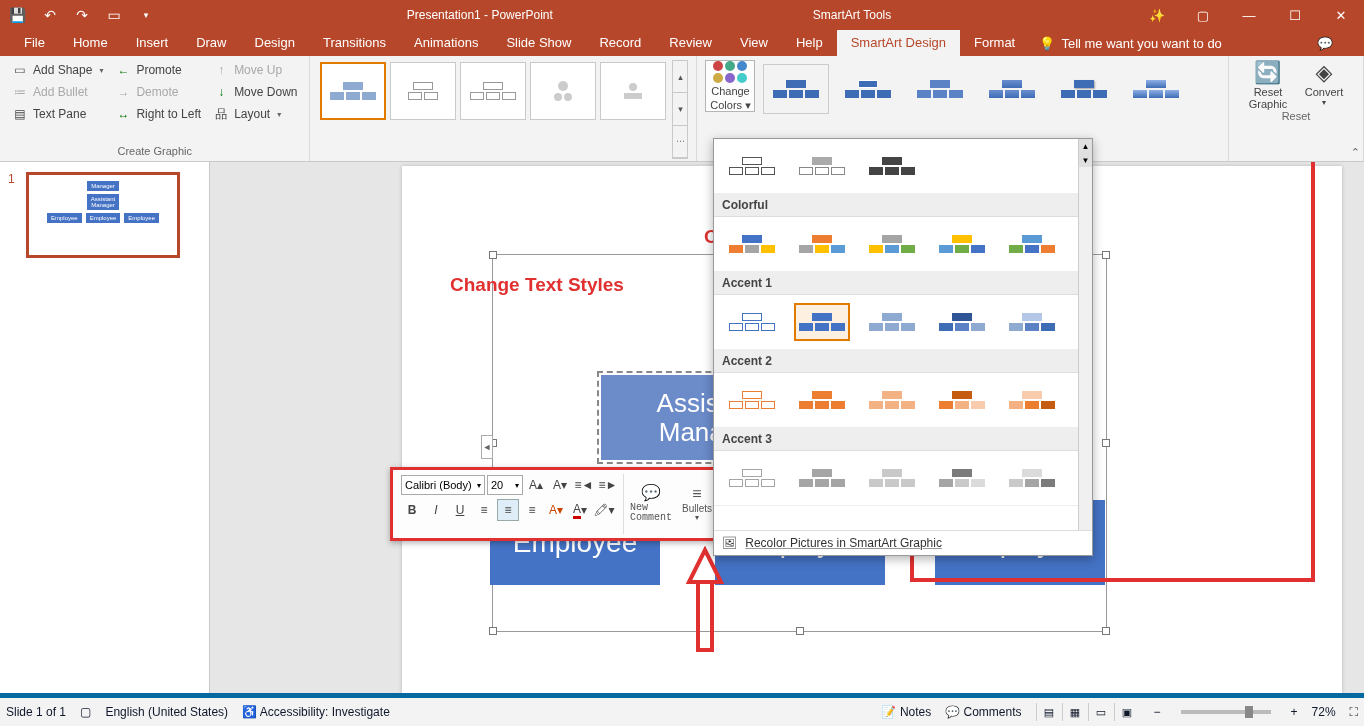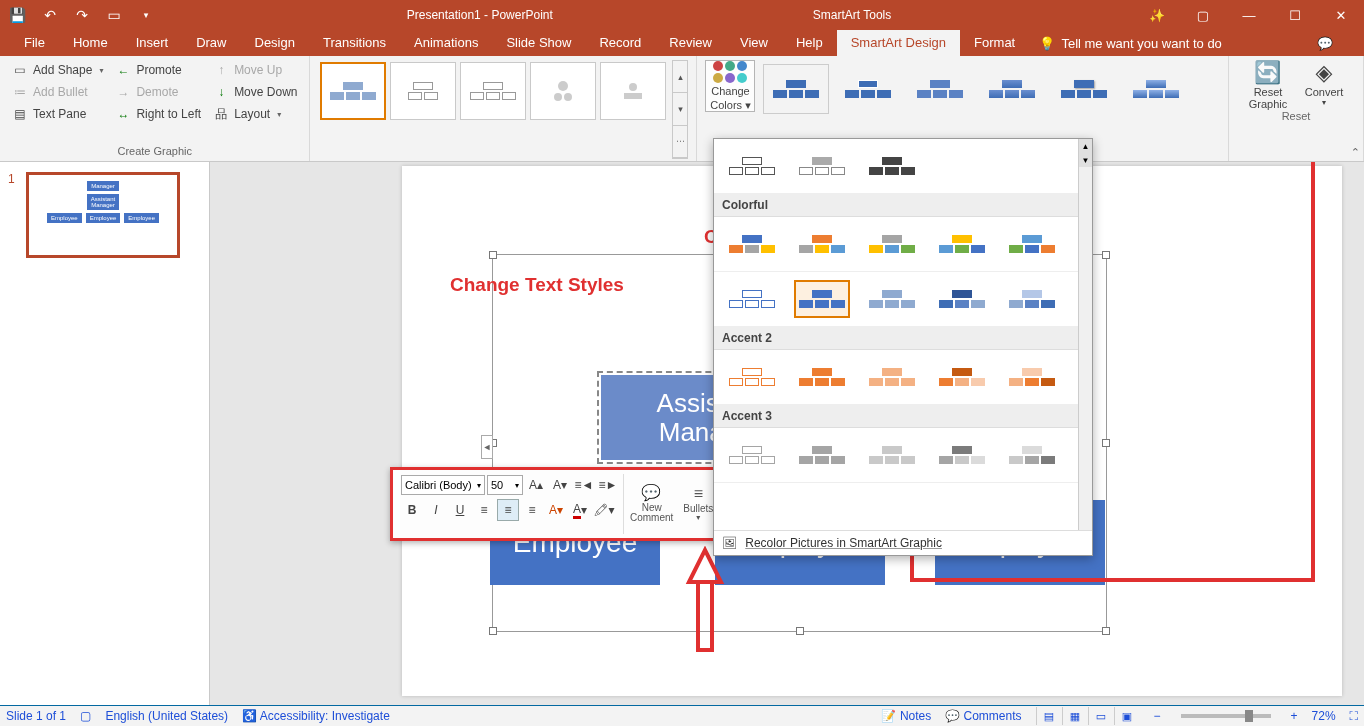--- a/index.html
+++ b/index.html
@@ -99,21 +99,21 @@
 .color-gallery { position:absolute; left:713px; top:138px; width:380px; height:418px; background:#fff; border:1px solid #999; box-shadow:0 3px 10px rgba(0,0,0,0.3); z-index:50;}
 .cg-header { background:#eee; padding:4px 8px; font-size:12px; font-weight:bold; color:#444; border-bottom:1px solid #ddd;}
 .cg-row { display:flex; gap:14px; padding:8px 10px; border-bottom:1px solid #eee;}
 .cg-swatch { width:56px; height:38px; display:flex; align-items:center; justify-content:center;}
 .cg-swatch.selected{border:2px solid #e07b00; background:#fdf0e0;}
 .cg-scroll { position:absolute; right:0; top:0; bottom:24px; width:14px; background:#f0f0f0; border-left:1px solid #ccc;}
 .cg-scroll-up,.cg-scroll-down{height:14px;display:flex;align-items:center;justify-content:center;font-size:8px;background:#e0e0e0;}
 .cg-footer { position:absolute; bottom:0; left:0; right:0; padding:5px 8px; display:flex; align-items:center; gap:8px; font-size:12px; color:#333; border-top:1px solid #ddd;}
 
 
-.statusbar { position:absolute; bottom:0; left:0; right:0; height:21px; background:#f3f3f3; border-top:1px solid #0369a1; display:flex; align-items:center; font-size:12px; color:#1d4ed8; padding:0 6px; gap:14px;}
+.statusbar { position:absolute; bottom:0; left:0; right:0; height:33px; background:#f3f3f3; border-top:5px solid #0369a1; display:flex; align-items:center; font-size:12px; color:#0f172a; padding:0 6px; gap:14px;}
 .statusbar .spacer{flex:1;}
 .view-btns{display:flex;gap:0;}
 .view-btn{width:26px;height:18px;display:flex;align-items:center;justify-content:center;border-left:1px solid #ccc;font-size:11px;}
 .zoom-slider{width:90px;height:4px;background:#bbb;position:relative;margin:0 6px;}
 .zoom-thumb{position:absolute;width:8px;height:12px;background:#888;top:-4px;left:64px;}
 
 
 .mini-org { display:flex; flex-direction:column; align-items:center; gap:2px;}
 .mini-org-top{width:20px;height:8px;}
 .mini-org-bot{display:flex;gap:2px;}
@@ -429,21 +429,21 @@
     <div class="red-box" style="left:700px;top:-100px;width:405px;height:520px;"></div>
 
     <div class="mini-toolbar">
       <div class="mini-group">
         <div class="mini-row">
           <div class="mini-combo" style="width:84px;">
               <span>Calibri (Body)</span>
               <span style="margin-left:auto;font-size:8px;">▾</span>
             </div>
           <div class="mini-combo" style="width:36px;">
-              <span>50</span>
+              <span>20</span>
               <span style="margin-left:auto;font-size:8px;">▾</span>
             </div>
           <div class="mini-btn">A▴</div>
           <div class="mini-btn">A▾</div>
           <div class="mini-btn">≡◄</div>
           <div class="mini-btn">≡►</div>
         </div>
         <div class="mini-row">
           <div class="mini-btn">
               <b>B</b>
@@ -457,21 +457,21 @@
           <div class="mini-btn">≡</div>
           <div class="mini-btn active">≡</div>
           <div class="mini-btn">≡</div>
           <div class="mini-btn" style="color:#c40;">A▾</div>
           <div class="mini-btn"><span style="border-bottom:3px solid #c00;">A</span>▾</div>
           <div class="mini-btn">🖍▾</div>
         </div>
       </div>
       <div class="mini-lbl-col">
           <span class="ic">💬</span>
-          <span style="white-space:pre-line;text-align:center;">New
+          <span style="white-space:pre-line;text-align:left;font-family:Liberation Mono, monospace;">New
 Comment</span>
         </div>
       <div class="mini-lbl-col">
           <span class="ic">≡</span>
           <span>Bullets</span>
           <span style="font-size:8px;">▾</span>
         </div>
       <div class="mini-lbl-col">
           <span class="ic">Aa</span>
           <span style="white-space:pre-line;text-align:center;">Change
@@ -565,20 +565,21 @@
         <div class="mini-org">
           <div class="mini-org-top" style="background:#5b9bd5"></div>
           <div class="mini-org-bot">
             <span style="background:#70ad47"></span>
             <span style="background:#4472c4"></span>
             <span style="background:#ed7d31"></span>
           </div>
         </div>
       </div>
   </div>
+  <div class="cg-header">Accent 1</div>
   <div class="cg-row">
     <div class="cg-swatch">
         <div class="mini-org">
           <div class="mini-org-top" style="border:1px solid #4472c4"></div>
           <div class="mini-org-bot">
             <span style="border:1px solid #4472c4"></span>
             <span style="border:1px solid #4472c4"></span>
             <span style="border:1px solid #4472c4"></span>
           </div>
         </div>

